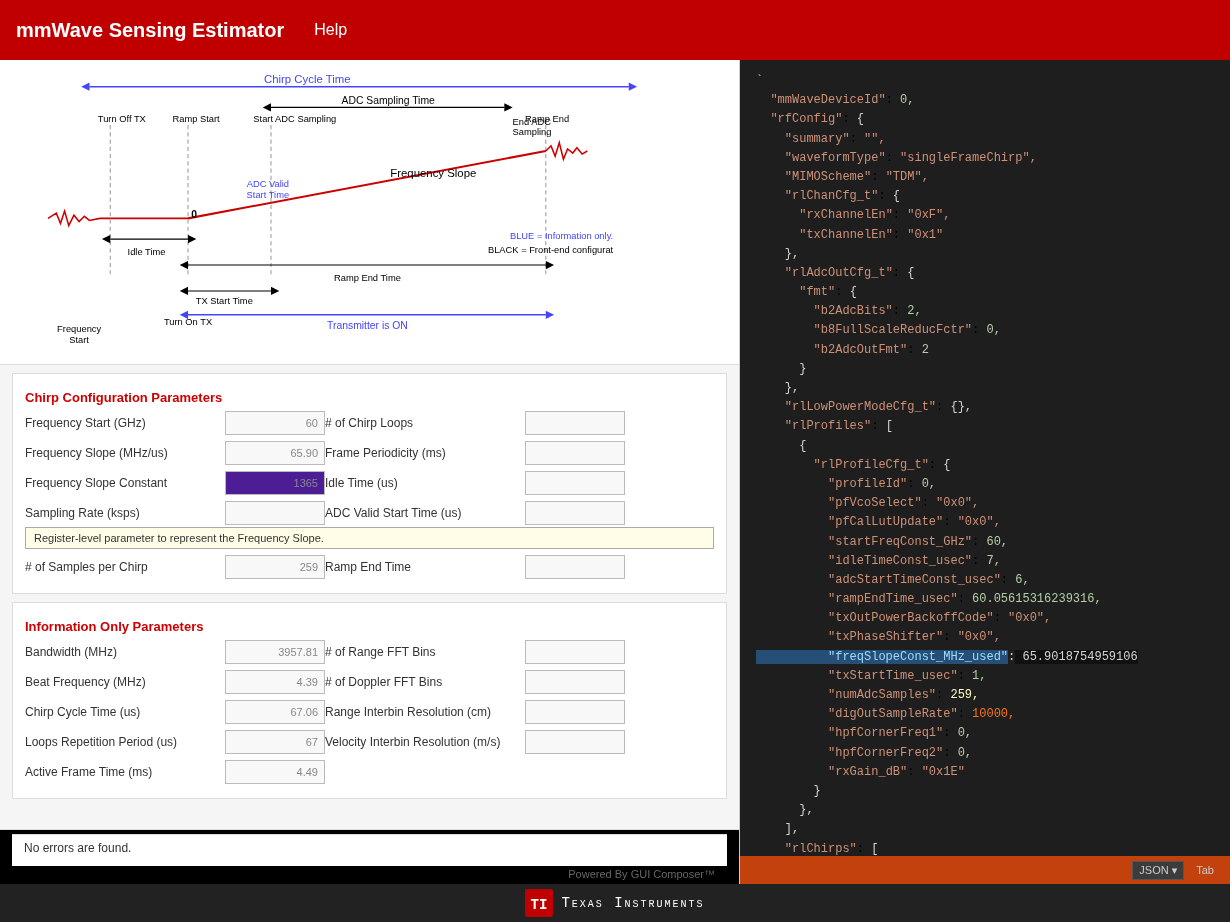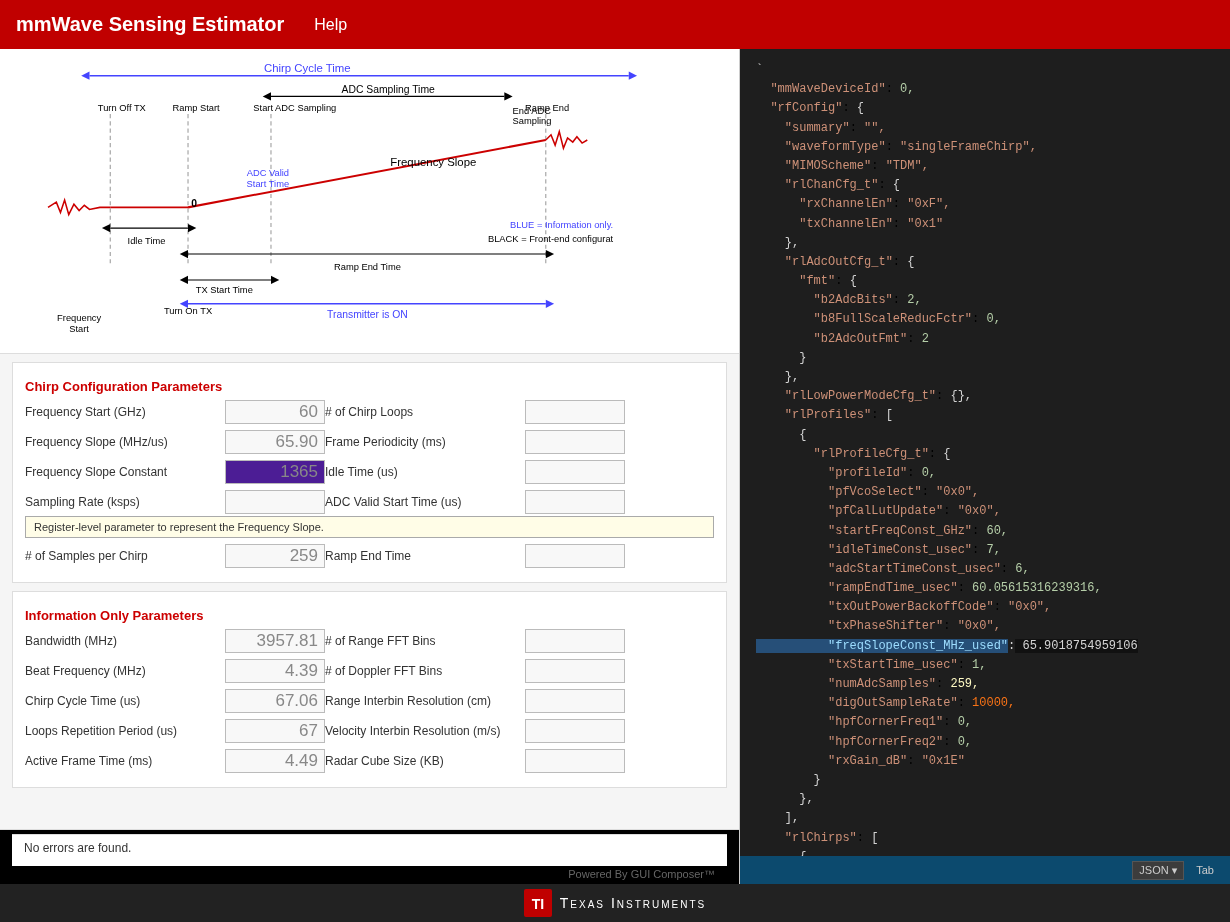--- a/index.html
+++ b/index.html
@@ -1,19 +1,19 @@
 <!DOCTYPE html>
 <html><head>
   <meta charset="utf-8">
   <style>
     * { box-sizing: border-box; margin: 0; padding: 0; }
     body { font-family: Arial, sans-serif; font-size: 12px; background: #f0f0f0; width: 1230px; height: 922px; overflow: hidden; display: flex; flex-direction: column; }
 
     
-    .header { background: #c00000; color: white; display: flex; align-items: center; padding: 0 16px; height: 49px; flex-shrink: 0; }
+    .header { background: #c00000; color: white; display: flex; align-items: center; padding: 0 16px; height: 60px; flex-shrink: 0; }
     .header-title { font-size: 20px; font-weight: bold; color: white; margin-right: 30px; }
     .header-help { font-size: 16px; color: white; cursor: pointer; }
 
     
     .main-container { display: flex; flex: 1; overflow: hidden; }
 
     
     .left-panel { width: 740px; flex-shrink: 0; background: #f5f5f5; display: flex; flex-direction: column; border-right: 1px solid #ccc; }
 
     
@@ -21,43 +21,43 @@
 
     
     .params-area { flex: 1; overflow-y: auto; padding: 8px 12px; }
 
     
     .section-header { color: #cc0000; font-size: 13px; font-weight: bold; margin: 8px 0 6px 0; }
 
     
     .param-row { display: flex; align-items: center; margin-bottom: 6px; }
     .param-label { width: 200px; font-size: 12px; color: #333; flex-shrink: 0; }
-    .param-input { width: 100px; height: 24px; border: 1px solid #bbb; background: #f8f8f8; color: #888; font-size: 17px; padding: 2px 6px; text-align: right; }
+    .param-input { width: 100px; height: 24px; border: 1px solid #bbb; background: #f8f8f8; color: #888; font-size: 11px; padding: 2px 6px; text-align: right; }
     .param-right { display: flex; align-items: center; flex: 1; }
     .param-right-label { font-size: 12px; color: #333; width: 200px; }
     .param-right-input { width: 100px; height: 24px; border: 1px solid #bbb; background: #f8f8f8; color: #888; font-size: 12px; padding: 2px 6px; text-align: right; }
 
     
     .tooltip-overlay { position: absolute; background: #fffde7; border: 1px solid #aaa; padding: 4px 8px; font-size: 11px; color: #333; z-index: 10; white-space: nowrap; left: 150px; top: 445px; }
 
     
     .status-bar { background: white; border-top: 1px solid #ddd; padding: 6px 12px; font-size: 12px; color: #333; height: 32px; flex-shrink: 0; }
     .powered-by { text-align: right; font-size: 11px; color: #666; padding: 2px 12px; }
 
     
     .footer { background: #222; color: white; height: 38px; display: flex; align-items: center; justify-content: center; font-size: 13px; flex-shrink: 0; }
-    .footer-logo { display: flex; align-items: center; gap: 8px; }
+    .footer-logo { display: flex; align-items: center; gap: 8px; font-family: Liberation Mono, monospace; }
 
     
     .right-panel { flex: 1; background: #1e1e1e; overflow-y: auto; padding: 12px 16px; font-family: 'Courier New', monospace; font-size: 12px; line-height: 1.6; }
     .json-line { white-space: pre; }
 
     
     .right-panel-container { flex: 1; display: flex; flex-direction: column; }
-    .right-panel-tabs { background: #0c4a6e; display: flex; align-items: center; justify-content: flex-end; padding: 2px 8px; height: 28px; flex-shrink: 0; }
+    .right-panel-tabs { background: #c2410c; display: flex; align-items: center; justify-content: flex-end; padding: 2px 8px; height: 28px; flex-shrink: 0; }
     .tab-item { color: #ccc; font-size: 11px; padding: 2px 8px; cursor: pointer; }
     .tab-dropdown { color: #ccc; font-size: 11px; padding: 2px 6px; background: #3c3c3c; border: 1px solid #555; cursor: pointer; }
 
     
     .diagram-svg { width: 100%; height: 280px; }
 
     .params-section { background: white; border: 1px solid #ddd; padding: 8px 12px; margin-bottom: 0; }
   </style>
 </head>
 <body>
@@ -229,24 +229,20 @@
           <input class="param-input" value="67" readonly="" style="">
           <div class="param-right">
             <span class="param-right-label">Velocity Interbin Resolution (m/s)</span>
             <input class="param-right-input" value="" readonly="" style="">
           </div>
         </div>
 
         <div class="param-row">
           <span class="param-label">Active Frame Time (ms)</span>
           <input class="param-input" value="4.49" readonly="" style="">
-          <div class="param-right">
-            <span class="param-right-label">Radar Cube Size (KB)</span>
-            <input class="param-right-input" value="" readonly="" style="">
-          </div>
         </div>
       </div>
     </div>
 
     <div style="background:#000000; border-top:1px solid #ddd; padding:4px 12px 2px 12px; flex-shrink:0;">
       <div class="status-bar">No errors are found.</div>
       <div class="powered-by">Powered By GUI Composer™</div>
     </div>
 
   </div>

